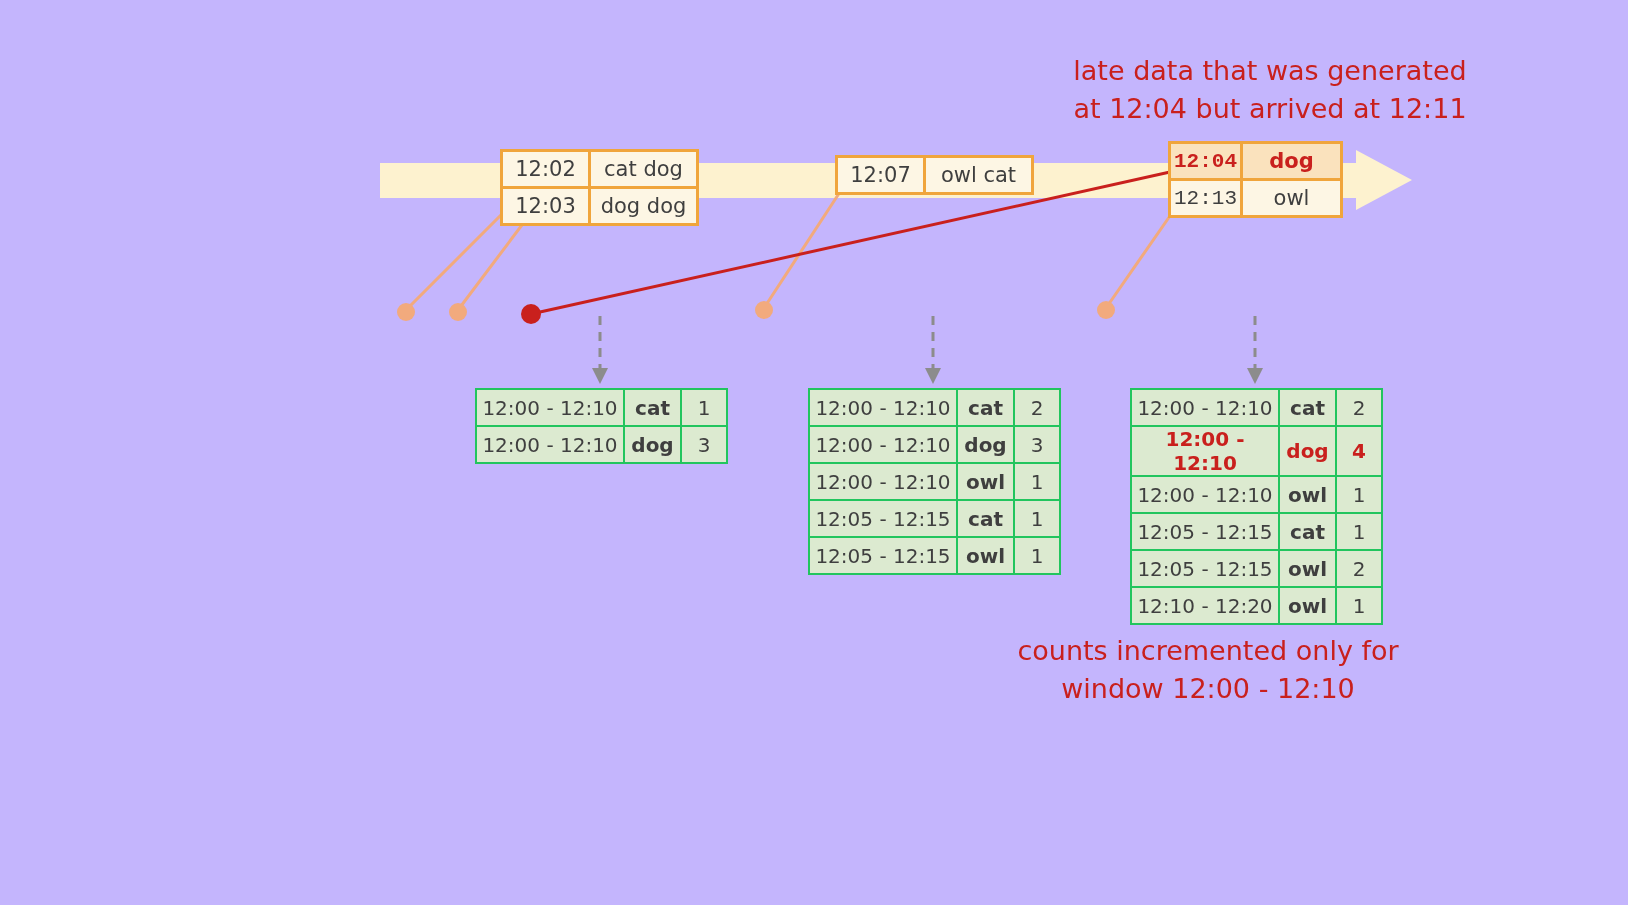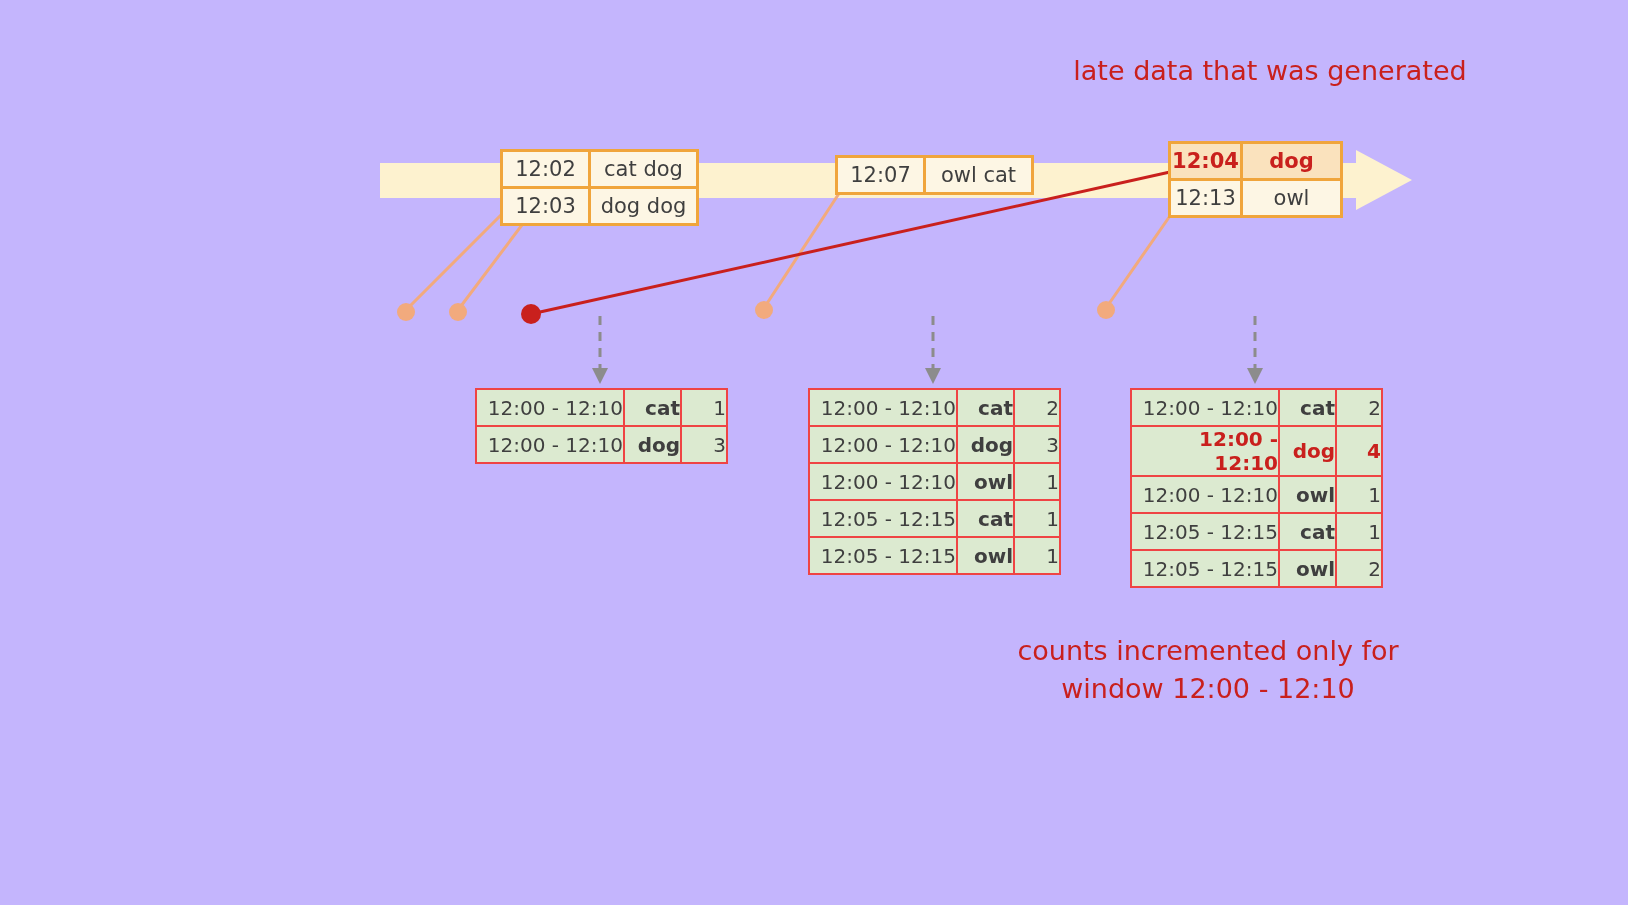--- a/index.html
+++ b/index.html
@@ -23,35 +23,35 @@
     border: 3px solid #f0a53c;
     background: #fdf6e4;
     color: #3f3f3f;
     font-size: 21px;
     text-align: center;
     height: 37px;
     vertical-align: middle;
   }
   .etable td.time  { width: 88px; }
   .etable td.words { width: 108px; }
-  .etable-c td.time  { width: 72px; }
+  .etable-c td.time  { width: 72px; font-family: Liberation Mono, monospace; }
   .etable-c td.words { width: 100px; }
   .etable tr.late td {
     background: #fae2bd;
     color: #c9201d;
     font-weight: bold;
   }
 
   
   .rtable td {
-    border: 2px solid #ef4444;
+    border: 2px solid #22c55e;
     background: #dcead0;
     color: #3f3f3f;
     font-size: 20px;
-    text-align: right;
+    text-align: center;
     height: 37px;
     vertical-align: middle;
   }
   .rtable td.win  { width: 148px; }
   .rtable td.word { width: 57px; font-weight: bold; }
   .rtable td.cnt  { width: 46px; }
   .rtable tr.late td {
     color: #c9201d;
     font-weight: bold;
   }
@@ -91,20 +91,21 @@
 
     <line x1="933" y1="316" x2="933" y2="368" stroke="#8c8c8c" stroke-width="3" stroke-dasharray="9 7"></line>
     <polygon points="925,368 941,368 933,384" fill="#8c8c8c"></polygon>
 
     <line x1="1255" y1="316" x2="1255" y2="368" stroke="#8c8c8c" stroke-width="3" stroke-dasharray="9 7"></line>
     <polygon points="1247,368 1263,368 1255,384" fill="#8c8c8c"></polygon>
   </svg>
 
   <div class="annotation abs layer1" style="left:1035px;top:52px">
     <div>late data that was generated</div>
+    <div>at 12:04 but arrived at 12:11</div>
   </div>
 
   <table class="etable abs layer1" style="left:500px;top:149px">
     <tbody>
         <tr>
       <td class="time">12:02</td>
       <td class="words">cat dog</td>
     </tr>
     <tr>
       <td class="time">12:03</td>
@@ -199,20 +200,25 @@
     </tr>
     <tr>
       <td class="win">12:05 - 12:15</td>
       <td class="word">cat</td>
       <td class="cnt">1</td>
     </tr>
     <tr>
       <td class="win">12:05 - 12:15</td>
       <td class="word">owl</td>
       <td class="cnt">2</td>
+    </tr>
+    <tr>
+      <td class="win">12:10 - 12:20</td>
+      <td class="word">owl</td>
+      <td class="cnt">1</td>
     </tr>
   </tbody>
     </table>
 
   <div class="annotation abs layer1" style="left:973px;top:632px">
     <div>counts incremented only for</div>
     <div>window 12:00 - 12:10</div>
   </div>
 
 </div>

